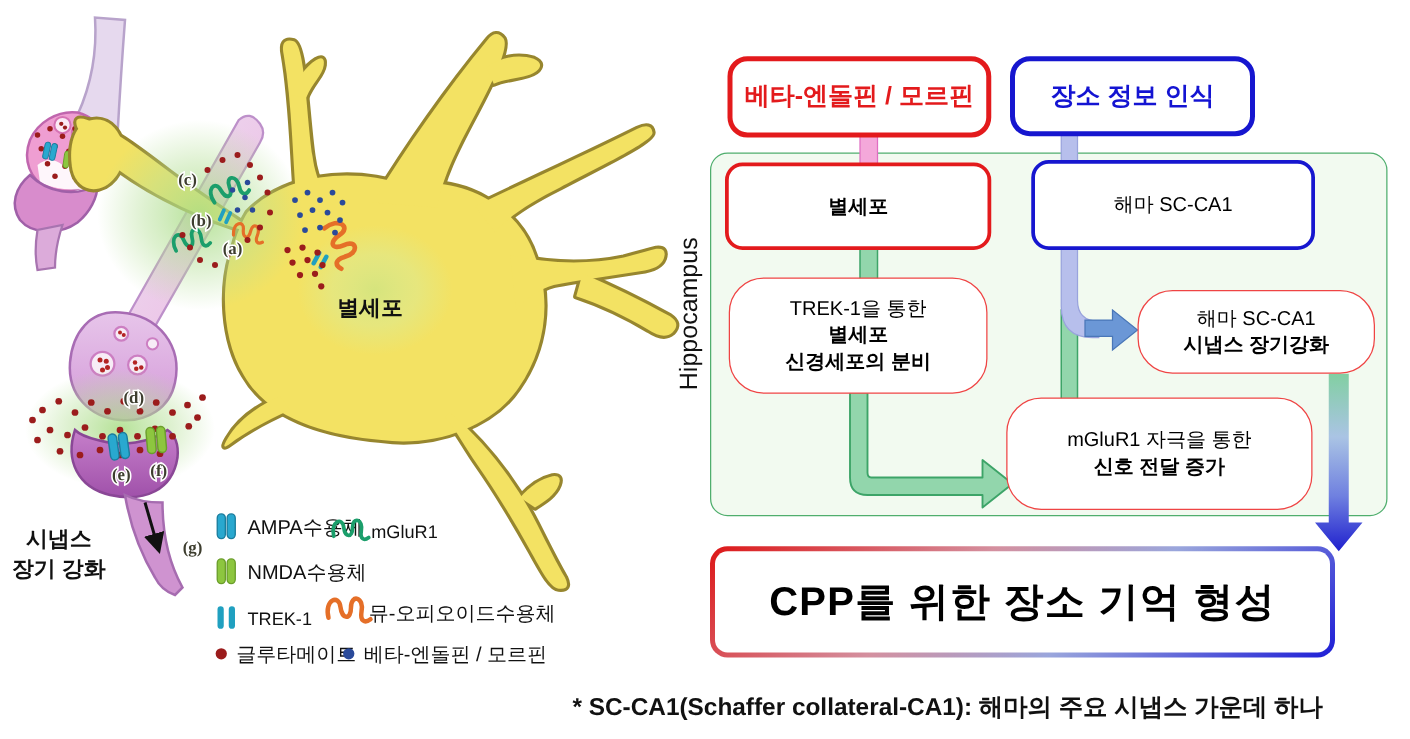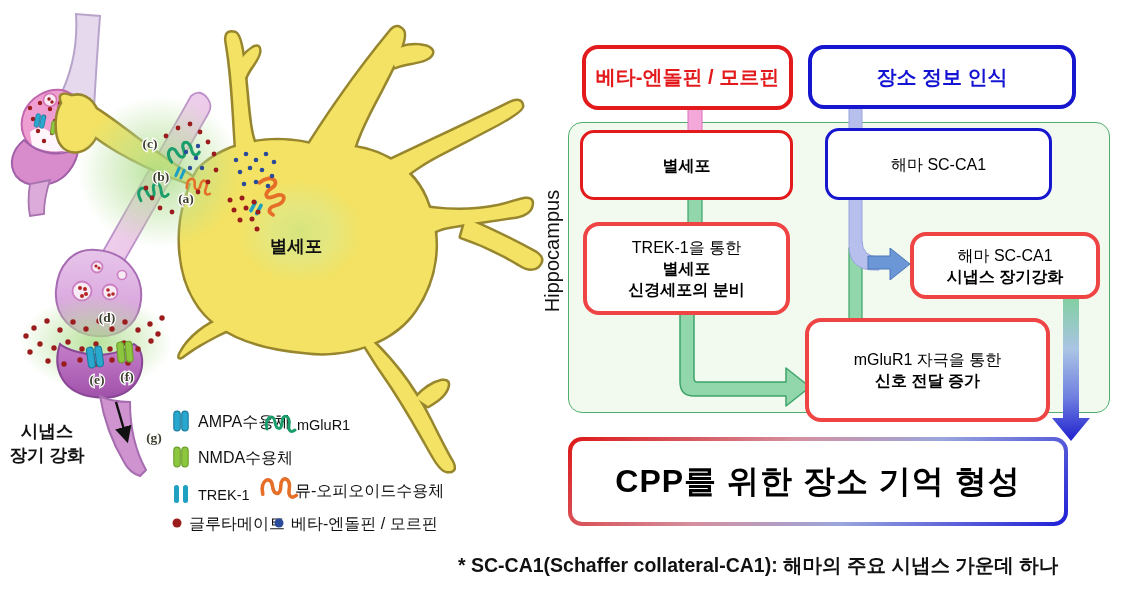--- a/index.html
+++ b/index.html
@@ -9,28 +9,28 @@
   #left-art{z-index:1;}
   #connectors{z-index:1;pointer-events:none;}
   .container-box{position:absolute;left:568px;top:122px;width:542px;height:291px;
       border:1.6px solid #4fae6d;border-radius:14px;background:#f2faf0;box-sizing:border-box;z-index:0;}
   .fbox{position:absolute;box-sizing:border-box;background:#fff;display:flex;flex-direction:column;
       justify-content:center;align-items:center;text-align:center;z-index:2;line-height:21px;font-size:16px;}
   .fbox .ln{display:block;white-space:nowrap;}
   .b{font-weight:bold;}
   .top-red{left:582px;top:45px;width:211px;height:65px;border:4px solid #e31a1c;border-radius:16px;
       color:#e31a1c;font-weight:bold;font-size:20px;}
-  .top-blue{left:808px;top:45px;width:268px;height:64px;border:4px solid #1616cf;border-radius:16px;
+  .top-blue{left:808px;top:45px;width:196px;height:64px;border:4px solid #1616cf;border-radius:16px;
       color:#1414d2;font-weight:bold;font-size:20px;}
   .inner-red{left:580px;top:130px;width:213px;height:70px;border:3.5px solid #e31a1c;border-radius:14px;}
   .inner-blue{left:825px;top:128px;width:227px;height:72px;border:3.5px solid #1616cf;border-radius:14px;}
-  .green-box{border:4px solid #ef4444;border-radius:16px;}
+  .green-box{border:1px solid #ef4444;border-radius:28px;}
   .trek-box{left:583px;top:222px;width:207px;height:93px;}
   .ltp-box{left:910px;top:232px;width:190px;height:67px;}
-  .mglur-box{left:805px;top:318px;width:245px;height:104px;}
+  .mglur-box{left:805px;top:318px;width:245px;height:90px;}
   .cpp{position:absolute;left:568px;top:437px;width:500px;height:89px;border-radius:14px;z-index:2;
       background:linear-gradient(140deg,#dd1717 0%,#d4909f 38%,#9aa6dc 62%,#1d1dd6 100%);
       padding:4px;box-sizing:border-box;}
   .cpp-inner{width:100%;height:100%;background:#fff;border-radius:10px;display:flex;
       align-items:center;justify-content:center;font-size:32px;font-weight:bold;letter-spacing:1px;}
   .vlabel{position:absolute;left:552px;top:251px;transform:translate(-50%,-50%) rotate(-90deg);
       font-size:20px;white-space:nowrap;z-index:2;color:#111;}
   .footnote{position:absolute;left:458px;top:552px;font-size:19.5px;font-weight:600;
       white-space:nowrap;z-index:2;color:#111;text-align:center;}
 </style>

